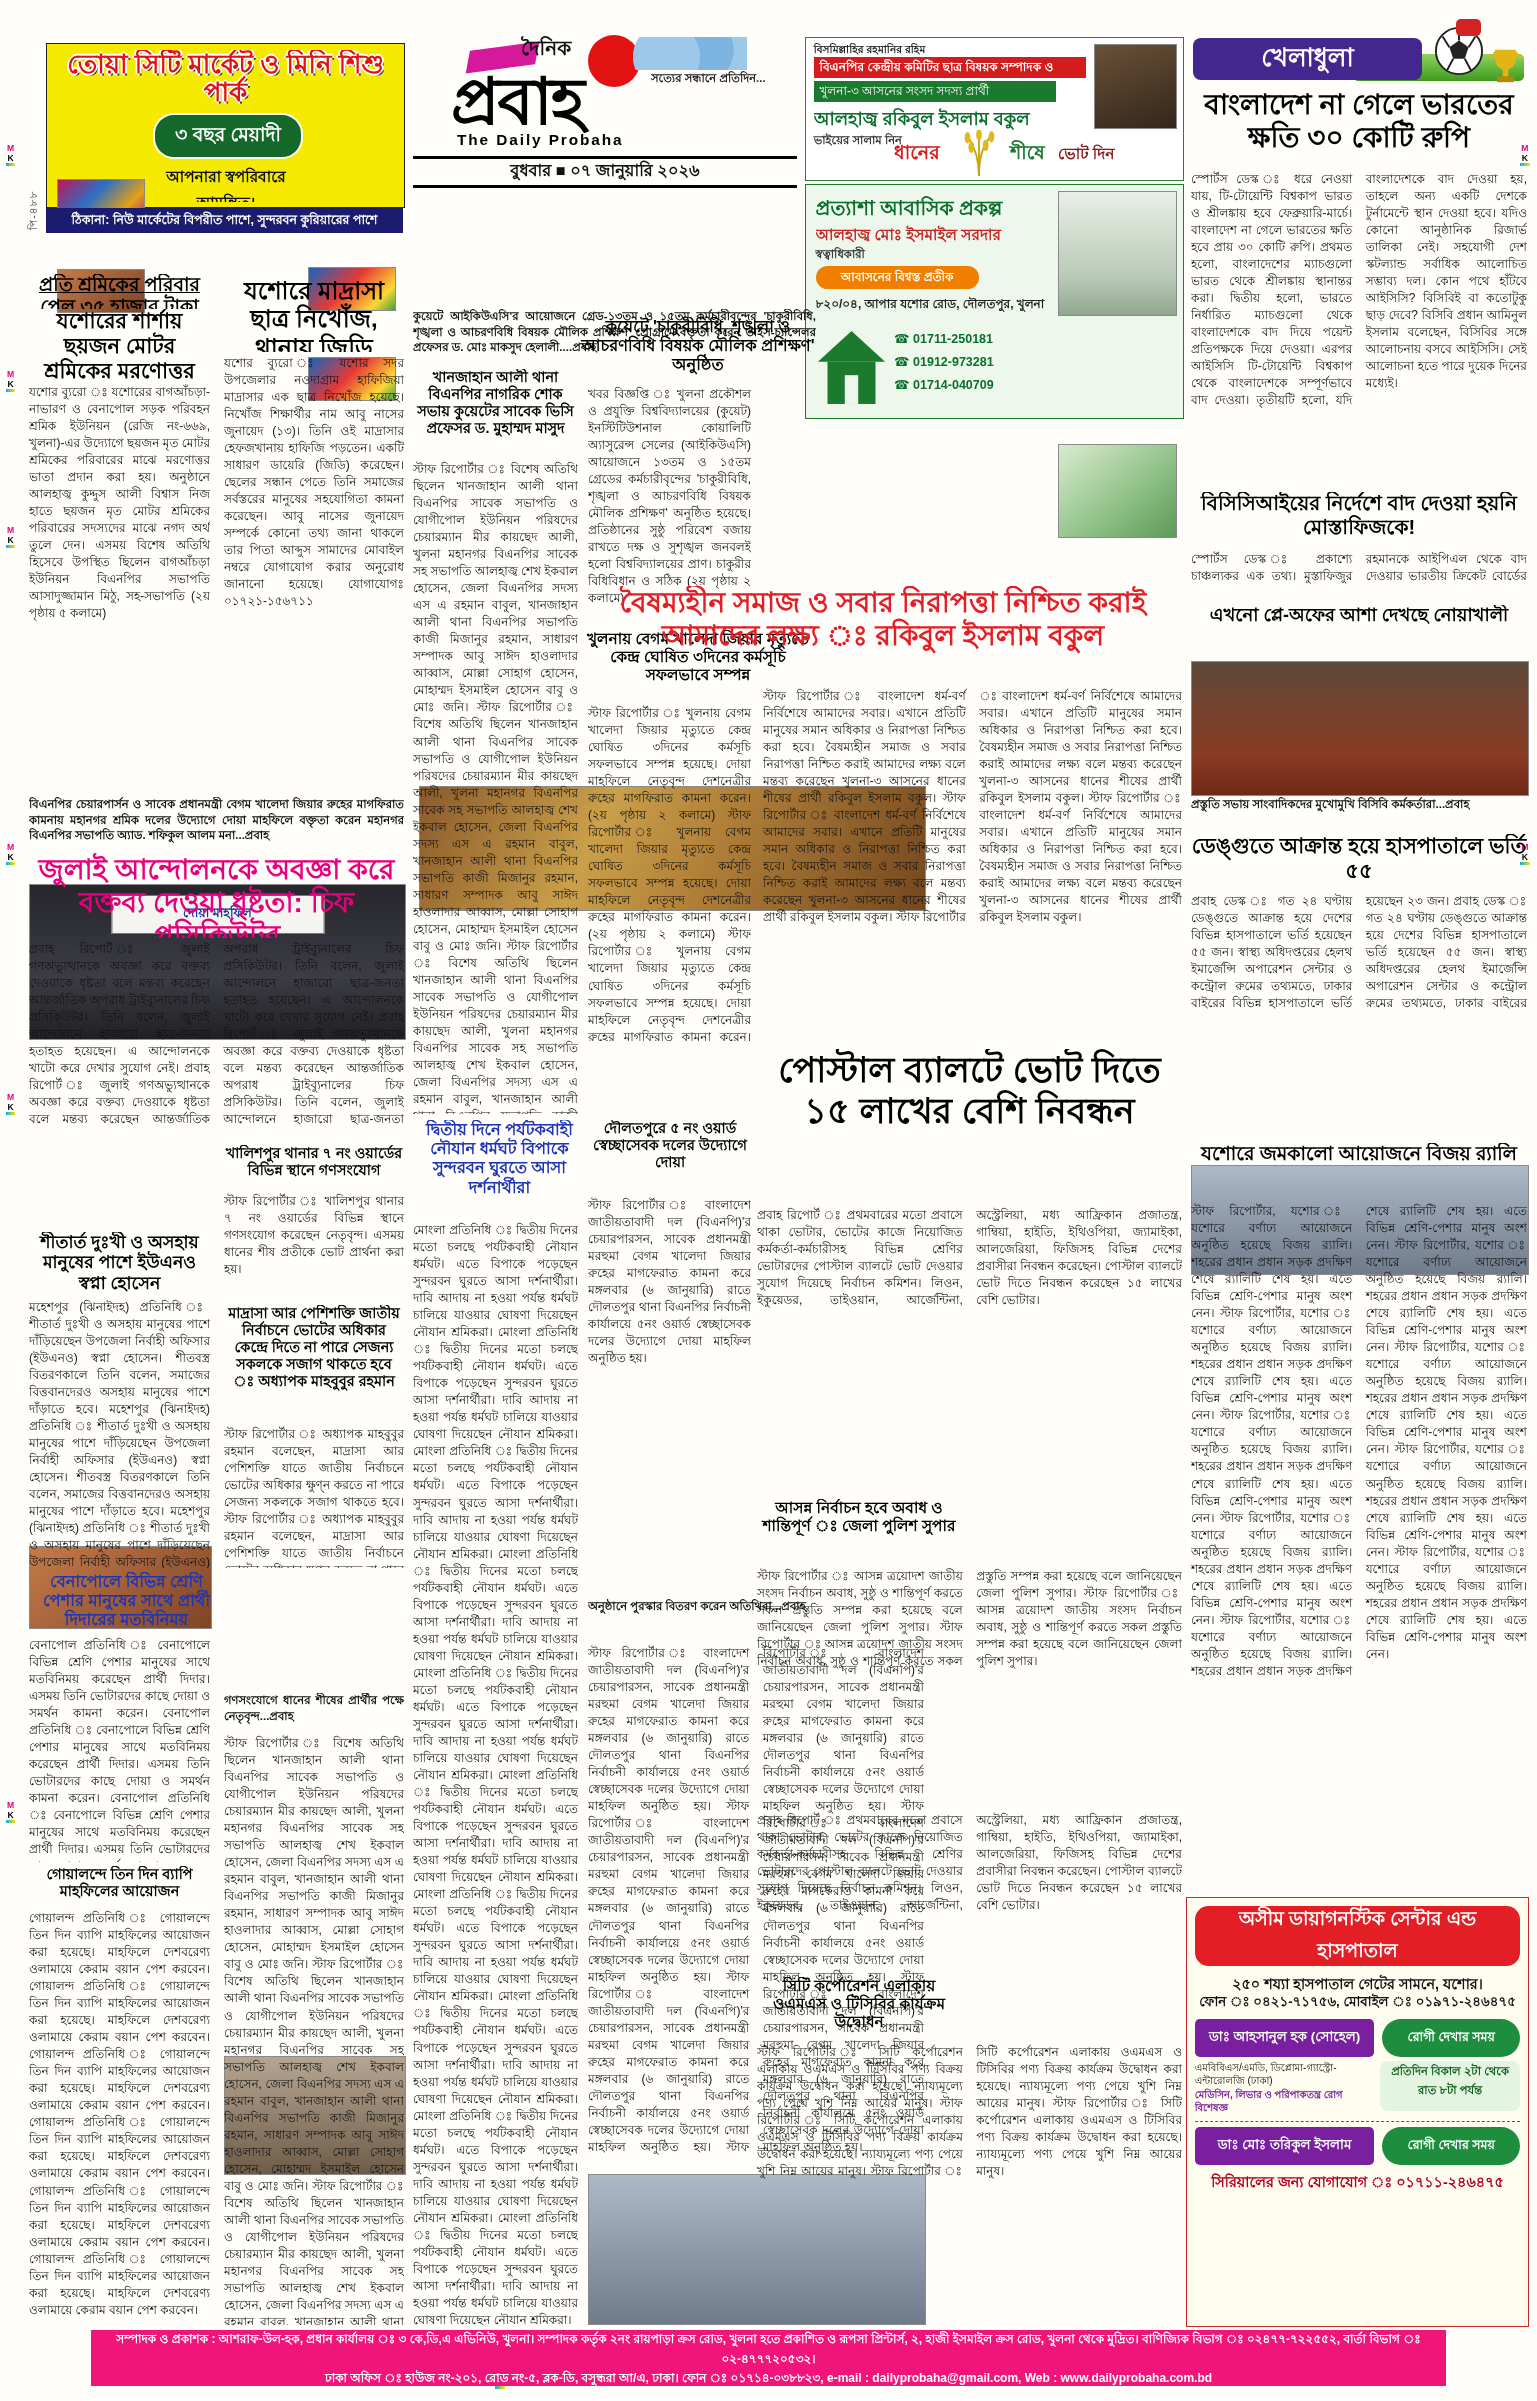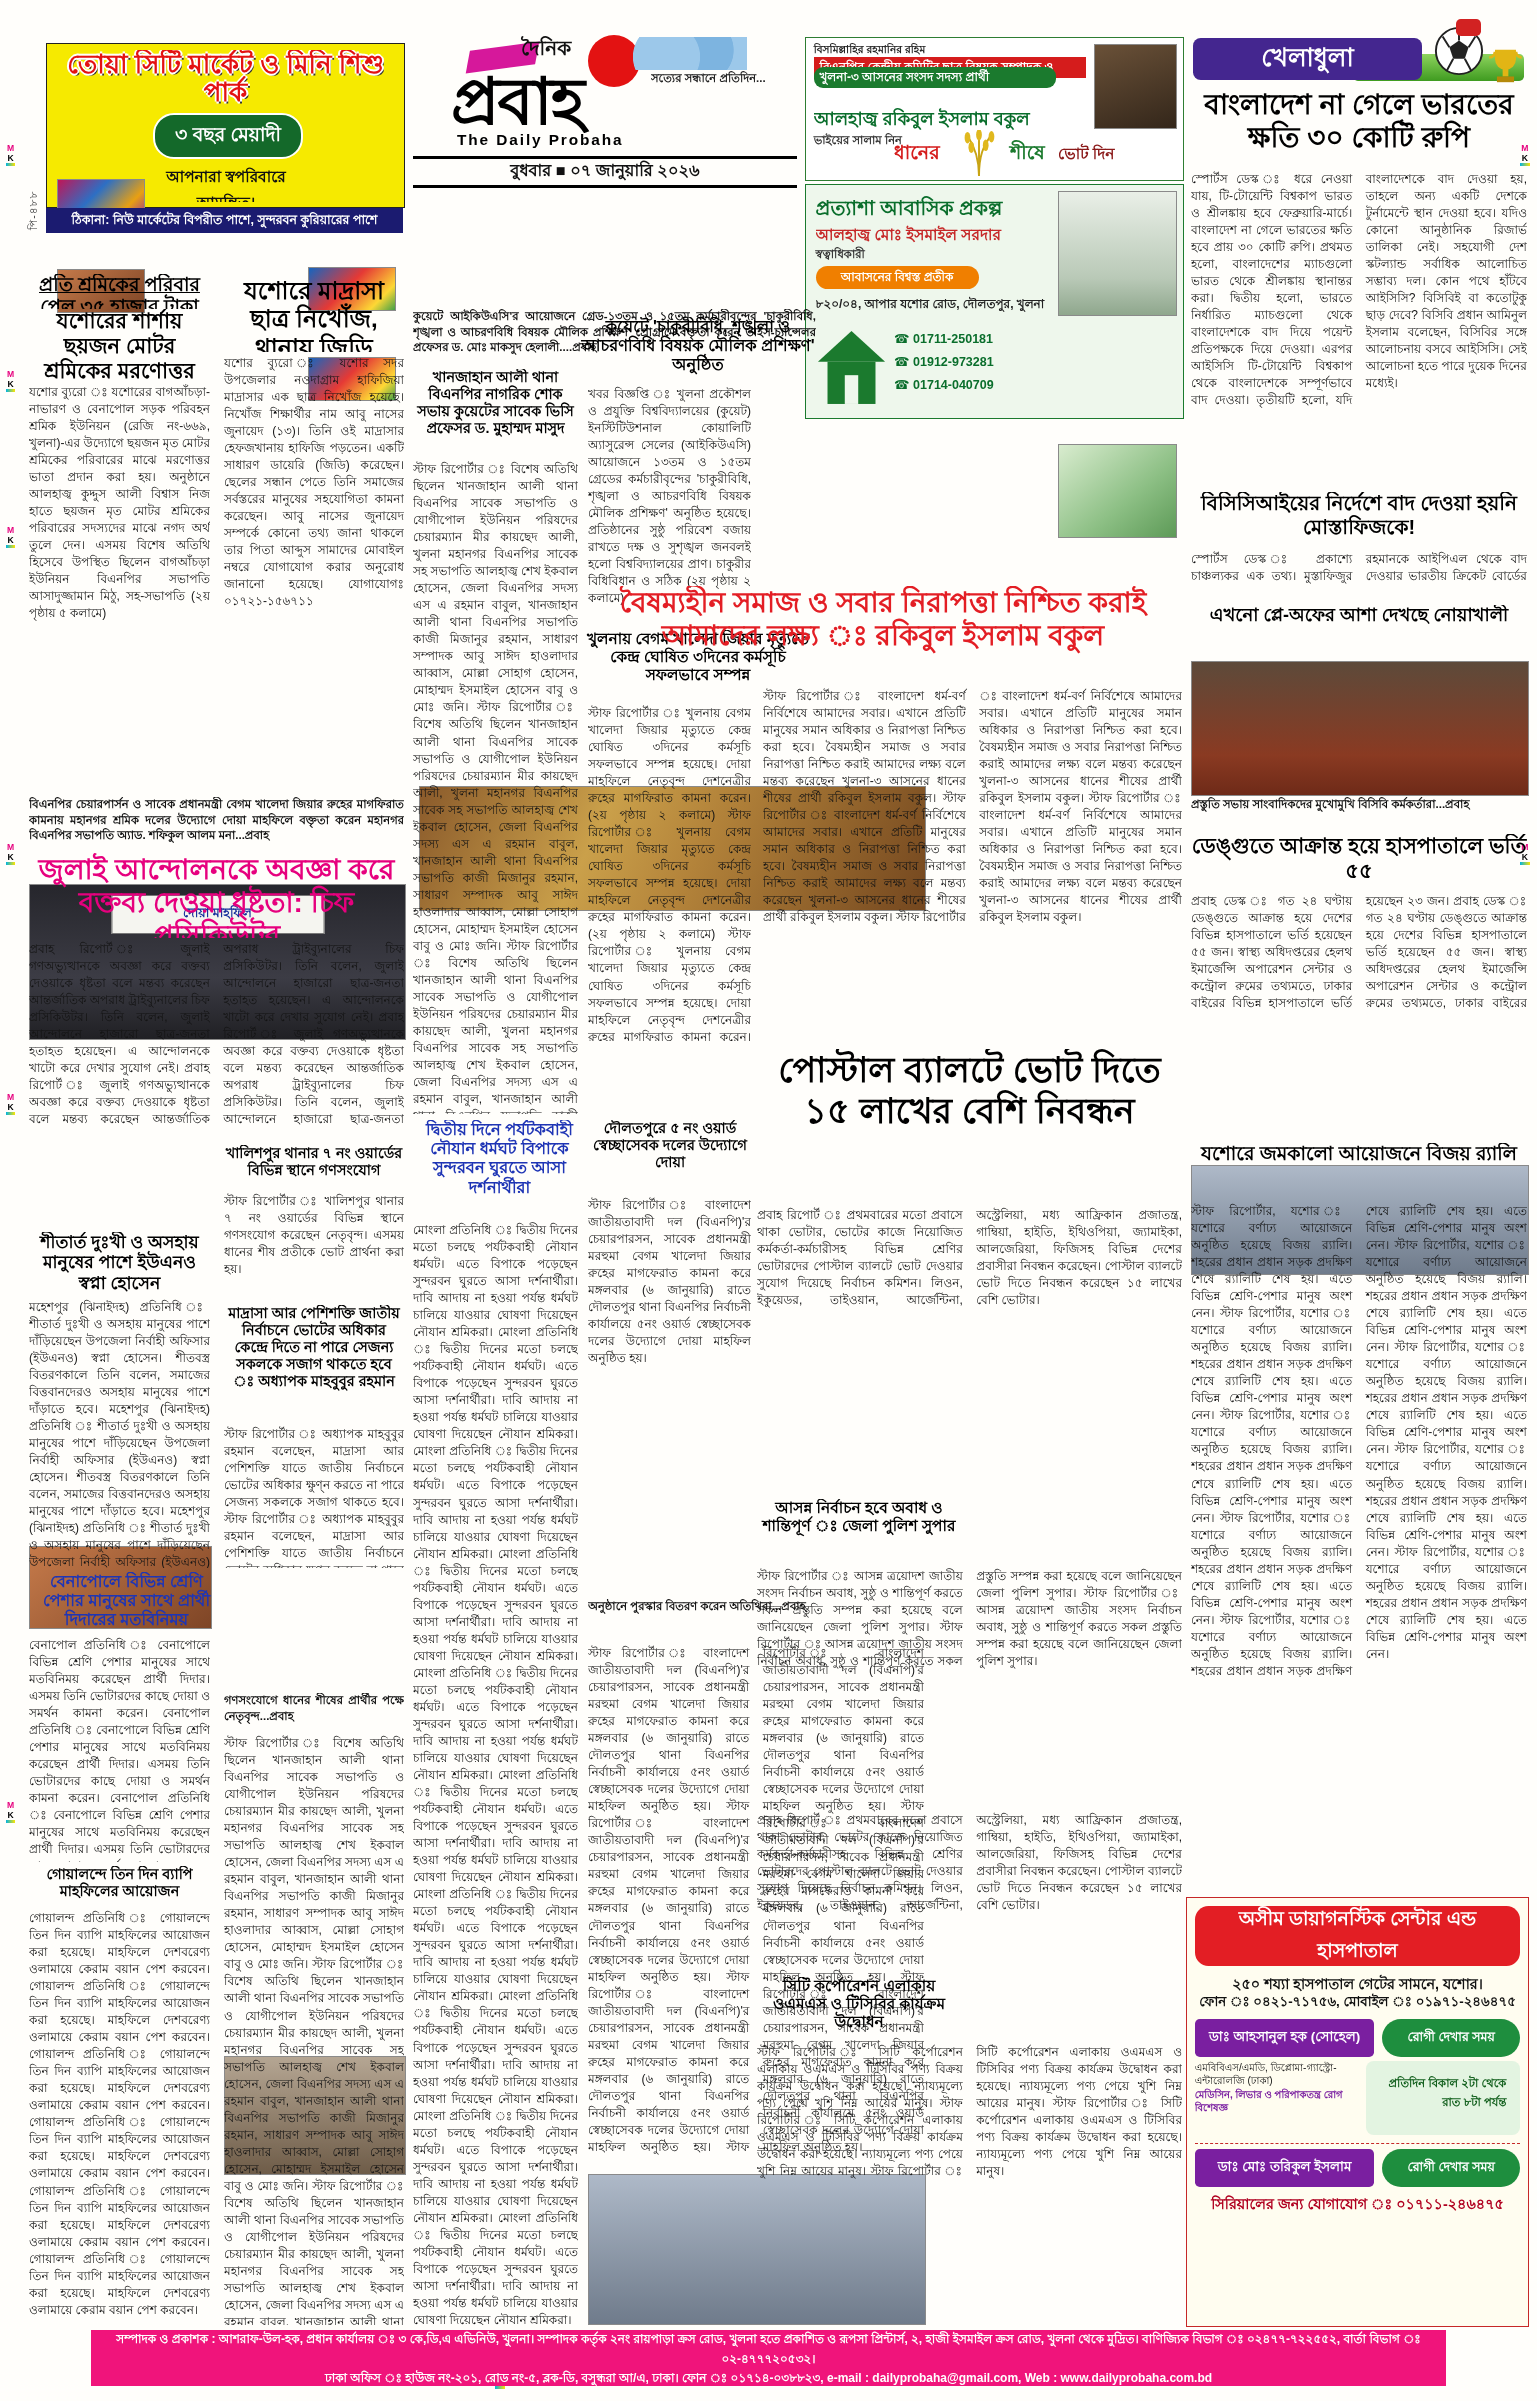--- a/index.html
+++ b/index.html
@@ -104,21 +104,21 @@
     <div class="abs" style="left:38px;top:19px;width:346px;height:81px;font-weight:900;font-size:65px;letter-spacing:-1.9px;color:#000;overflow:hidden;">প্রবাহ</div>
     <div class="abs" style="left:44px;top:98px;font-weight:bold;font-size:15.4px;letter-spacing:1.9px;color:#000;">The Daily Probaha</div>
   </div>
   <div class="abs rule" style="left:413px;top:156px;width:384px;height:2.9px"></div>
   <div class="abs" style="left:413px;top:160px;width:384px;height:23px;display:flex;align-items:center;justify-content:center;font-weight:bold;font-size:16.3px;">বুধবার ■ ০৭ জানুয়ারি ২০২৬</div>
   <div class="abs rule" style="left:413px;top:185px;width:384px;height:2.9px"></div>
 
   <div class="abs" style="left:805px;top:37px;width:377px;height:142px;background:#fff;border:1.9px solid #2e7d32;">
     <div class="abs" style="left:7.7px;top:3.8px;font-size:10.6px;font-weight:bold;color:#222;">বিসমিল্লাহির রহমানির রহিম</div>
     <div class="abs" style="left:7.7px;top:19px;width:261px;height:21px;background:#d51c1c;color:#fff;font-weight:bold;font-size:12px;display:flex;align-items:center;padding:0 5.8px;overflow:hidden;">বিএনপির কেন্দ্রীয় কমিটির ছাত্র বিষয়ক সম্পাদক ও</div>
-    <div class="abs" style="left:7.7px;top:29px;width:231px;height:21px;background:#1b7a2e;color:#fff;font-weight:bold;font-size:12px;display:flex;align-items:center;padding:0 5.8px;overflow:hidden;border-radius:9px;">খুলনা-৩ আসনের সংসদ সদস্য প্রার্থী</div>
+    <div class="abs" style="left:7.7px;top:43px;width:231px;height:21px;background:#1b7a2e;color:#fff;font-weight:normal;font-size:12px;display:flex;align-items:center;padding:0 5.8px;overflow:hidden;">খুলনা-৩ আসনের সংসদ সদস্য প্রার্থী</div>
     <div class="abs" style="left:7.7px;top:67px;width:269px;height:25px;color:#0a6e2c;font-weight:900;font-size:18px;overflow:hidden;">আলহাজ্ব রকিবুল ইসলাম বকুল</div>
     <div class="abs" style="left:7.7px;top:94px;font-size:11.5px;font-weight:bold;color:#333;">ভাইয়ের সালাম নিন</div>
     <svg class="abs" style="left:144px;top:92px" width="58" height="46" viewBox="0 0 60 48">
       <g stroke="#c8a414" stroke-width="2" fill="none">
         <path d="M30 48 C30 30 26 18 18 6"></path>
           <path d="M30 48 C30 28 34 16 44 4"></path>
           <path d="M30 48 C30 26 30 14 30 2"></path>
       </g>
       <g fill="#e0b81e">
         <ellipse cx="18" cy="8" rx="3" ry="6"></ellipse>
@@ -185,21 +185,21 @@
     <div style="text-align:center;font-weight:bold;font-size:13.4px;overflow:hidden;height:19px;">ফোন ঃ ০৪২১-৭১৭৫৬, মোবাইল ঃ ০১৯৭১-২৪৬৪৭৫</div>
     <div style="margin:7.7px 7.7px 0;display:flex;gap:7.7px;">
       <div style="flex:1.3;background:#7a1fa0;border-radius:4.8px;color:#fff;font-weight:bold;font-size:13.4px;display:flex;align-items:center;justify-content:center;height:38px;text-align:center;overflow:hidden;">ডাঃ আহসানুল হক (সোহেল)</div>
       <div class="pill" style="flex:1;background:#1e8e3e;color:#fff;font-size:12.5px;height:38px;">রোগী দেখার সময়</div>
     </div>
     <div style="margin:3.8px 7.7px 0;display:flex;gap:7.7px;">
       <div style="flex:1.3;">
         <div class="smallprint" style="height:27px">এমবিবিএস/এমডি, ডিপ্লোমা-গ্যাস্ট্রো-এন্টারোলজি (ঢাকা)</div>
         <div class="smallprint" style="height:25px;color:#7a1fa0;font-weight:bold">মেডিসিন, লিভার ও পরিপাকতন্ত্র রোগ বিশেষজ্ঞ</div>
       </div>
-      <div style="flex:1;background:#e3f4e1;border-radius:7.7px;color:#14611f;font-weight:bold;font-size:11.5px;padding:14px;height:46px;overflow:hidden;text-align:right;">প্রতিদিন বিকাল ২টা থেকে রাত ৮টা পর্যন্ত</div>
+      <div style="flex:1;background:#e3f4e1;border-radius:7.7px;color:#14611f;font-weight:bold;font-size:11.5px;padding:2px;height:46px;overflow:hidden;text-align:center;">প্রতিদিন বিকাল ২টা থেকে রাত ৮টা পর্যন্ত</div>
     </div>
     <div style="margin:7.7px 7.7px 0;border-top:1.9px dashed #c62828;"></div>
     <div style="margin:5.8px 7.7px 0;display:flex;gap:7.7px;">
       <div style="flex:1.3;background:#7a1fa0;border-radius:4.8px;color:#fff;font-weight:bold;font-size:13.4px;display:flex;align-items:center;justify-content:center;height:38px;text-align:center;overflow:hidden;">ডাঃ মোঃ তরিকুল ইসলাম</div>
       <div class="pill" style="flex:1;background:#1e8e3e;color:#fff;font-size:12.5px;height:38px;">রোগী দেখার সময়</div>
     </div>
     <div style="margin-top:5.8px;text-align:center;font-weight:900;font-size:14.4px;color:#b00020;overflow:hidden;height:21px;">সিরিয়ালের জন্য যোগাযোগ ঃ ০১৭১১-২৪৬৪৭৫</div>
   </div>
 
   <div class="abs hl" style="left:29px;top:274px;width:181px;height:35px;font-size:19px;text-decoration:underline;">প্রতি শ্রমিকের পরিবার পেল ৩৫ হাজার টাকা</div>

